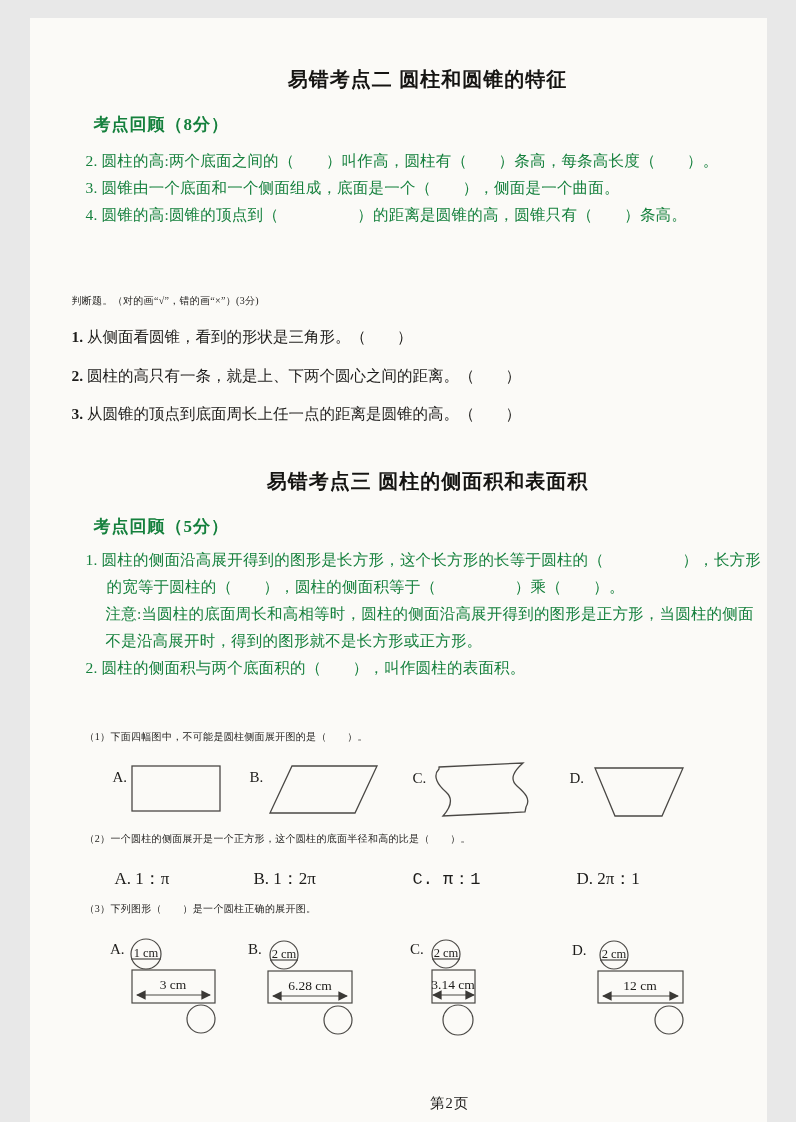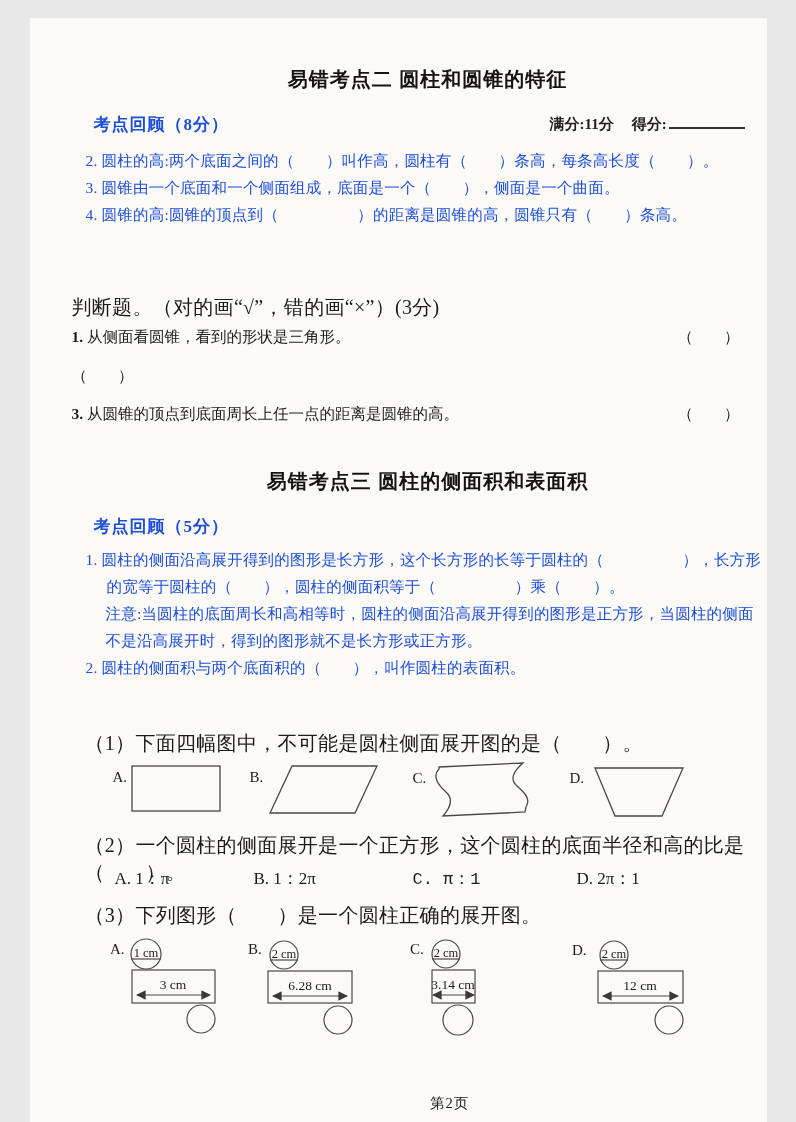--- a/index.html
+++ b/index.html
@@ -5,62 +5,60 @@
   html,body{margin:0;padding:0;}
   body{background:#e8e8e8;}
   .sheet{
     position:relative;width:737px;height:1122px;margin:18px auto;
     background:#fbfaf7;overflow:hidden;
     font-family:"Liberation Serif",serif;color:#1d1c1a;
   }
   .abs{position:absolute;}
   .center{left:0;width:796px;text-align:center;}
   .h-title{font-family:"Liberation Sans",sans-serif;font-weight:bold;font-size:20px;letter-spacing:1px;color:#151412;}
-  .red{color:#1d4ed8;}
+  .red{color:#15803d;}
   .review-label{font-size:17px;font-weight:bold;letter-spacing:1px;}
   .score-line{font-size:15px;font-weight:bold;color:#22201e;}
   .score-line .gap{display:inline-block;width:18px;}
   .score-blank{display:inline-block;width:76px;height:13px;border-bottom:2px solid #33312e;margin-left:2px;}
   .red-block{font-size:15.5px;line-height:27px;letter-spacing:0.2px;}
   .hang{padding-left:21px;text-indent:-21px;}
   .note{padding-left:20px;}
-  .body-txt{font-size:20px;letter-spacing:0.3px;}
-  .judge-row{display:flex;justify-content:space-between;font-size:15.5px;}
+  .body-txt{font-size:10px;letter-spacing:0.3px;}
+  .judge-row{display:flex;font-size:15.5px;}
   .judge-num{font-weight:bold;}
   .opt-letter{font-size:15px;}
   .q2-opt{font-size:17px;}
   .footer{font-size:14.5px;letter-spacing:1px;padding-left:22px;}
   svg{display:block;}
   svg text{font-family:"Liberation Serif",serif;fill:#1d1c1a;}
 </style>
 </head>
 <body>
 
 <div class="sheet">
 
   <div class="abs center h-title" style="top:48px;">易错考点二 圆柱和圆锥的特征</div>
 
   <div class="abs red review-label" style="left:64px;top:95px;">考点回顾（8分）</div>
-  <div class="abs score-line" style="left:520px;top:96px;">
-    <span>满分:11分</span><span class="gap"></span><span>得分:</span><span class="score-blank"></span>
-  </div>
 
   <div class="abs red red-block" style="left:56px;top:129px;width:676px;">
     <div class="hang">2. 圆柱的高:两个底面之间的（　　）叫作高，圆柱有（　　）条高，每条高长度（　　）。</div>
     <div class="hang">3. 圆锥由一个底面和一个侧面组成，底面是一个（　　），侧面是一个曲面。</div>
     <div class="hang">4. 圆锥的高:圆锥的顶点到（　　　　　）的距离是圆锥的高，圆锥只有（　　）条高。</div>
   </div>
 
   <div class="abs body-txt" style="left:42px;top:276px;">判断题。（对的画“√”，错的画“×”）(3分)</div>
 
   <div class="abs judge-row" style="left:42px;top:309px;width:668px;">
     <span><span class="judge-num">1.</span> <span>从侧面看圆锥，看到的形状是三角形。</span></span>
     <span>（　　）</span>
   </div>
   <div class="abs judge-row" style="left:42px;top:348px;width:668px;">
+    <span><span class="judge-num">2.</span> <span>圆柱的高只有一条，就是上、下两个圆心之间的距离。</span></span>
     <span>（　　）</span>
   </div>
   <div class="abs judge-row" style="left:42px;top:386px;width:668px;">
     <span><span class="judge-num">3.</span> <span>从圆锥的顶点到底面周长上任一点的距离是圆锥的高。</span></span>
     <span>（　　）</span>
   </div>
 
   <div class="abs center h-title" style="top:450px;">易错考点三 圆柱的侧面积和表面积</div>
 
   <div class="abs red review-label" style="left:64px;top:497px;">考点回顾（5分）</div>

